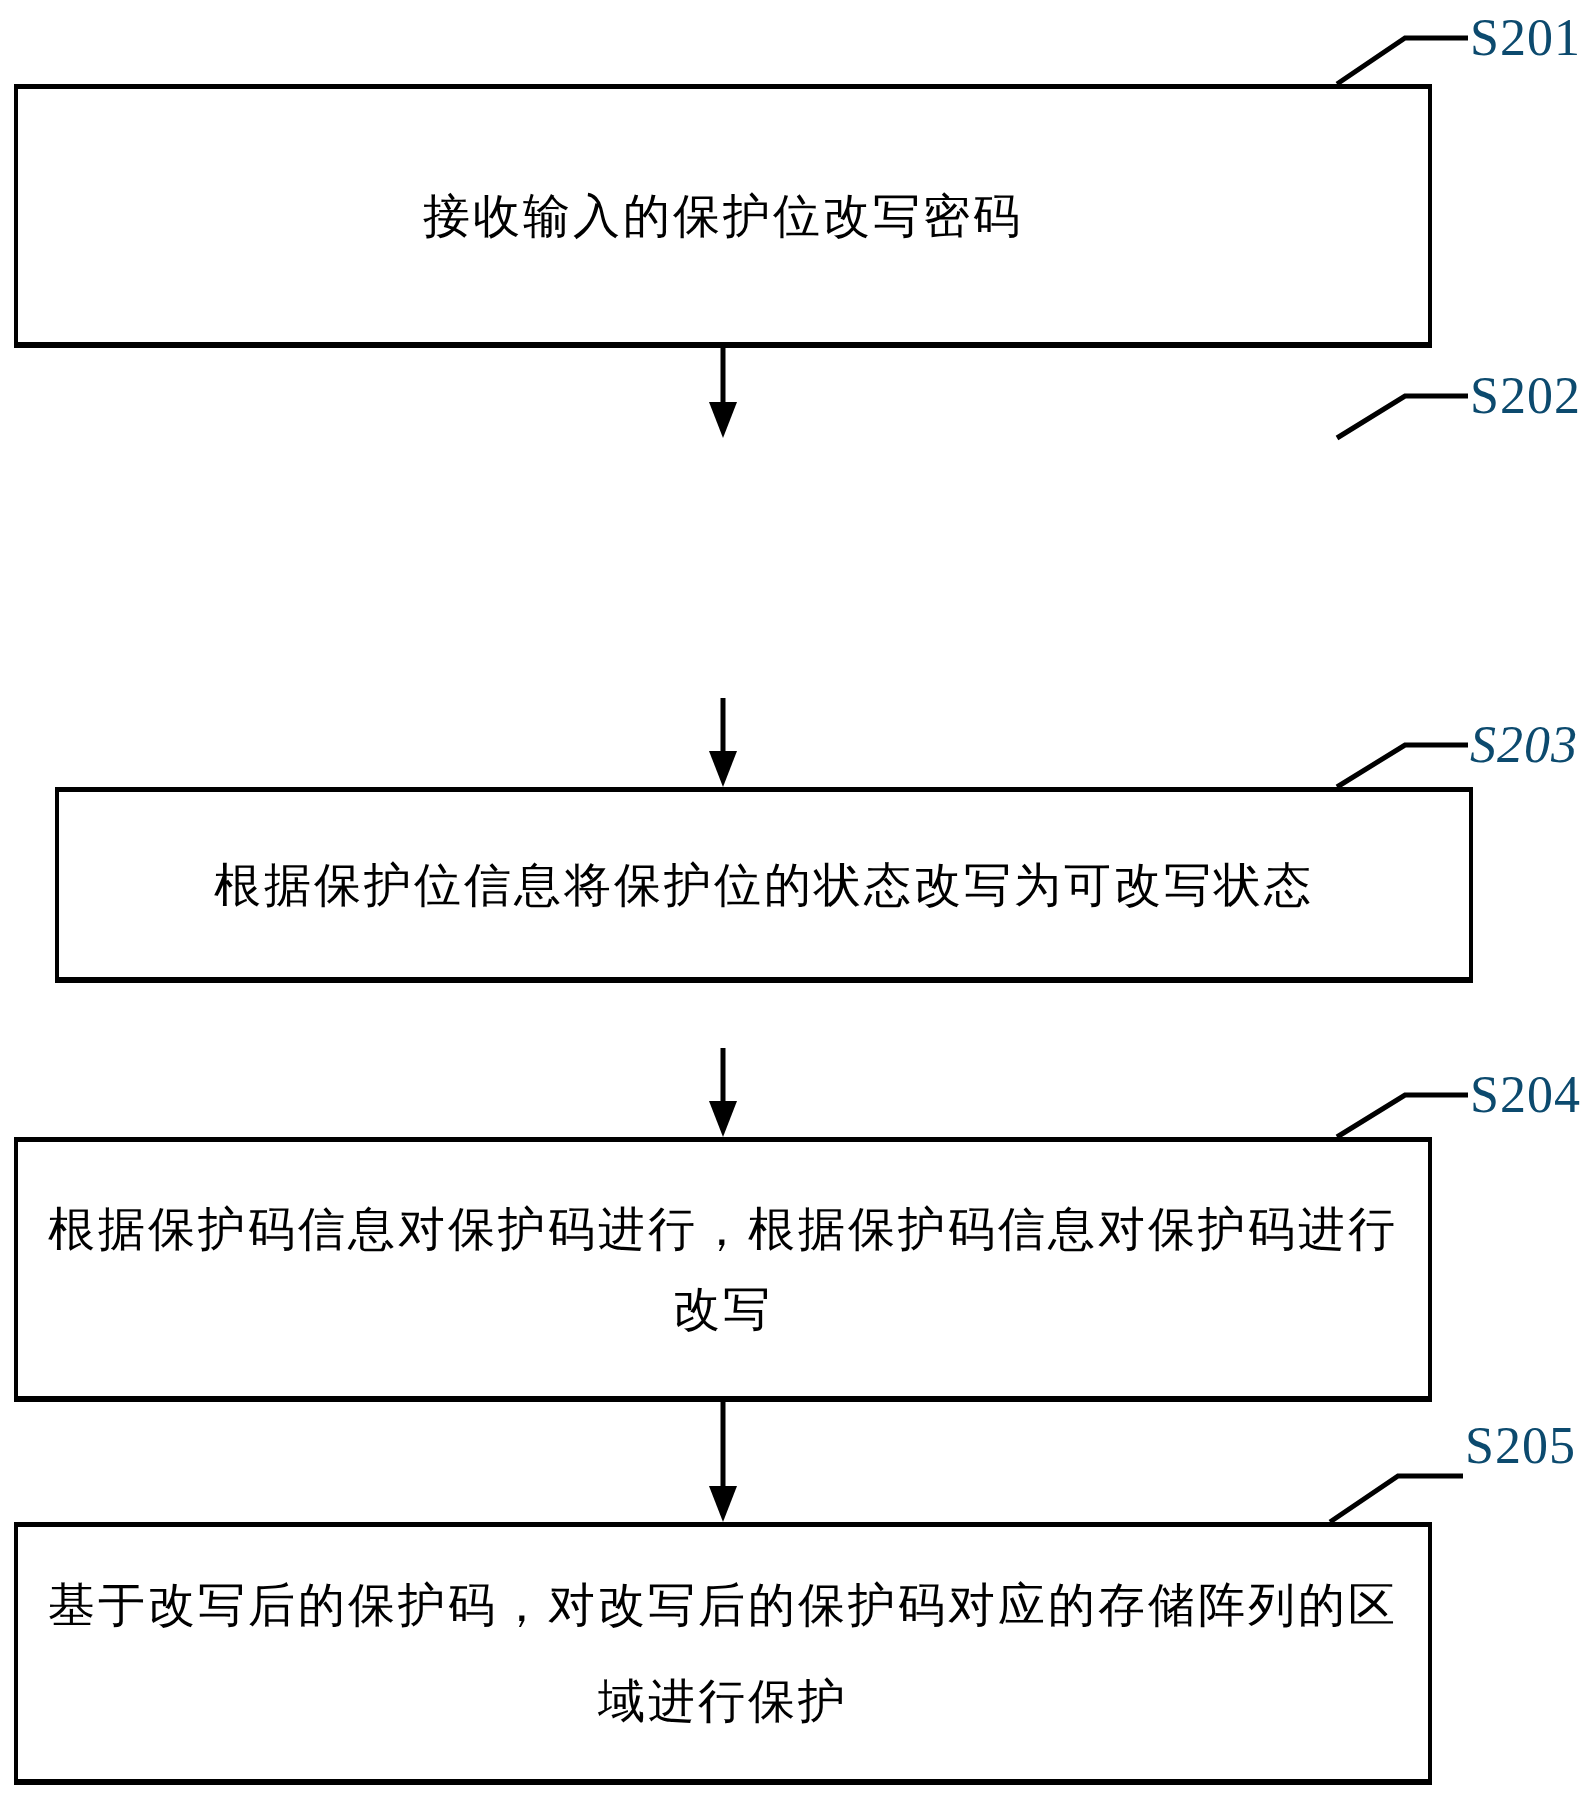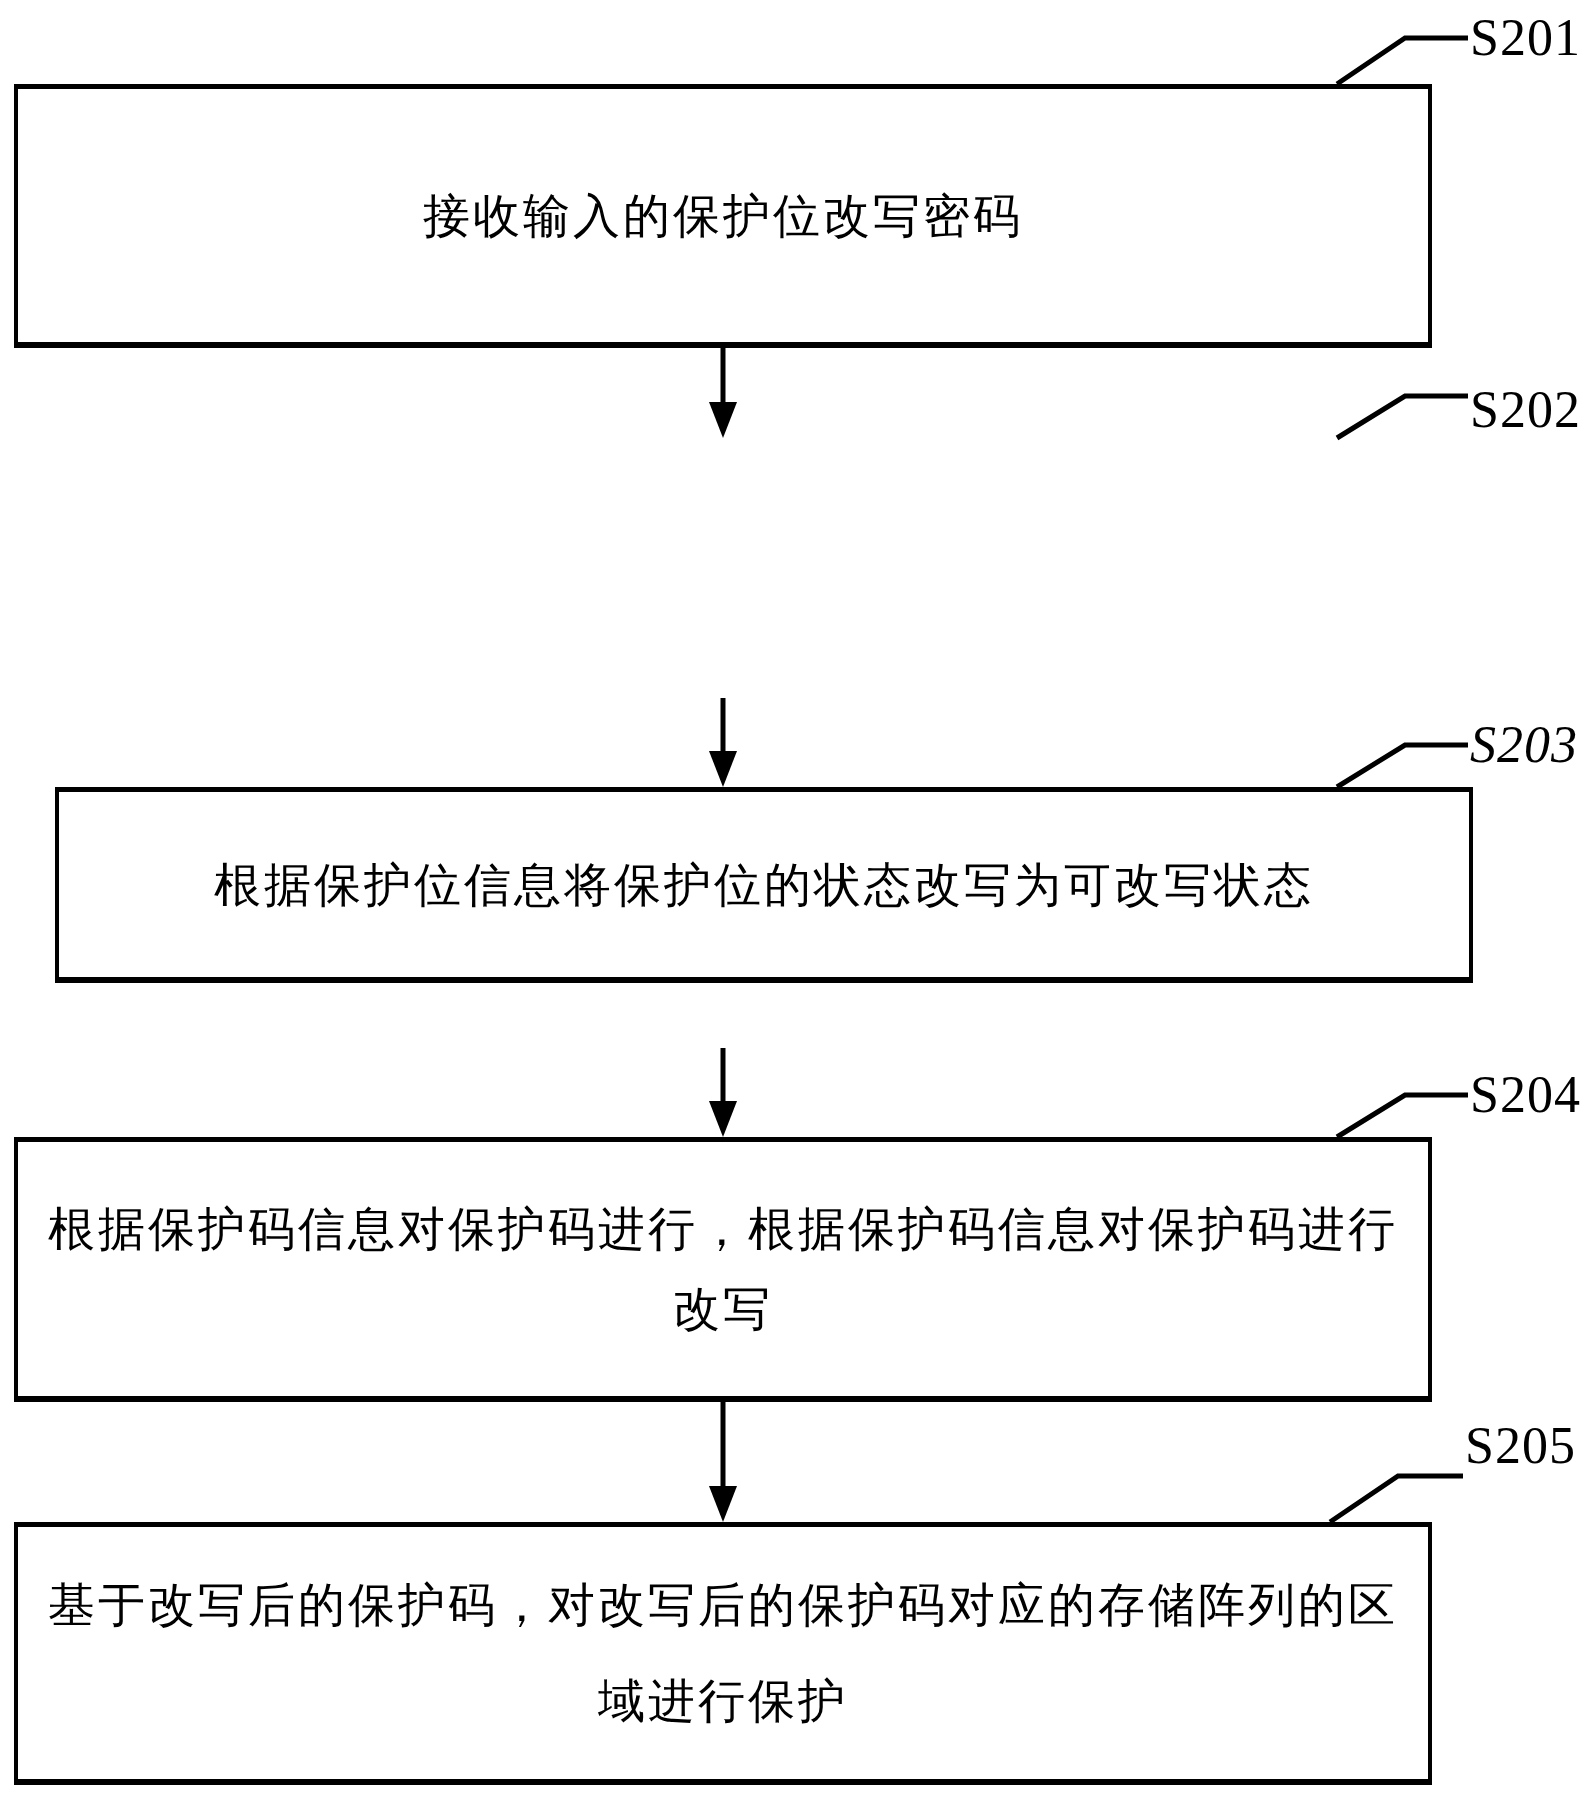--- a/index.html
+++ b/index.html
@@ -42,25 +42,25 @@
   .b1 { top: 84px;   height: 264px; }
   .b2 { top: 438px;  height: 262px; }
   .b3 { top: 787px;  height: 196px; margin-left: 41px; }
   .b4 { top: 1137px; height: 265px; }
   .b5 { top: 1522px; height: 263px; gap: 16px; }
   .step-label {
     position: absolute;
     font-size: 52px;
     line-height: 52px;
     letter-spacing: 1px;
-    color: #000000;
+    color: #0c4a6e;
     white-space: nowrap;
   }
   .l1 { left: 1470px; top: 12px;   }
-  .l2 { left: 1470px; top: 384px;  }
+  .l2 { left: 1470px; top: 370px;  }
   .l3 { left: 1470px; top: 719px; font-style: italic;  }
   .l4 { left: 1470px; top: 1069px; }
   .l5 { left: 1465px; top: 1420px; }
 </style>
 </head>
 <body>
 
 <div class="canvas">
 
   <svg class="overlay" viewBox="0 0 1587 1799" xmlns="http://www.w3.org/2000/svg">

